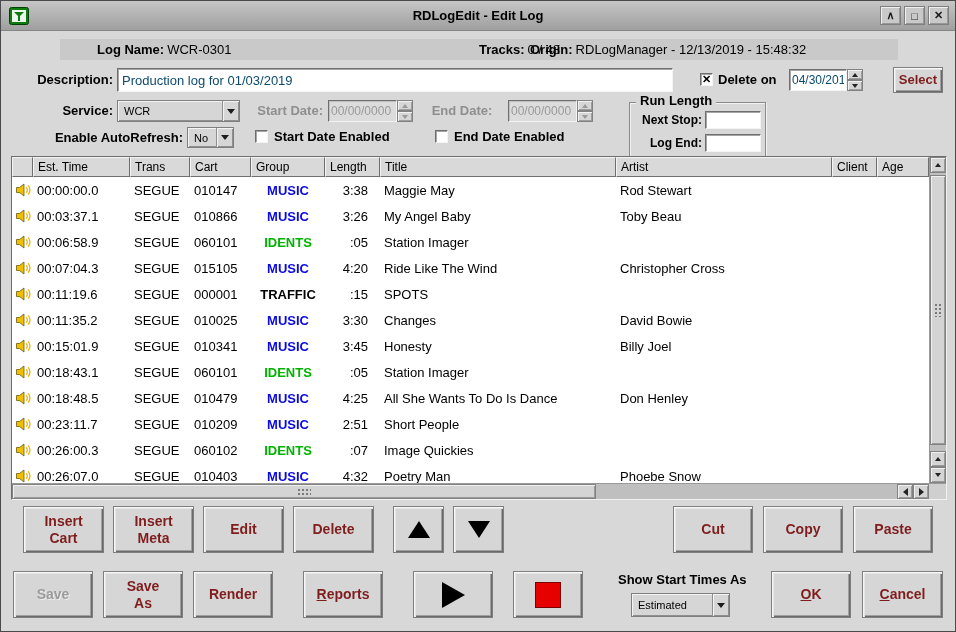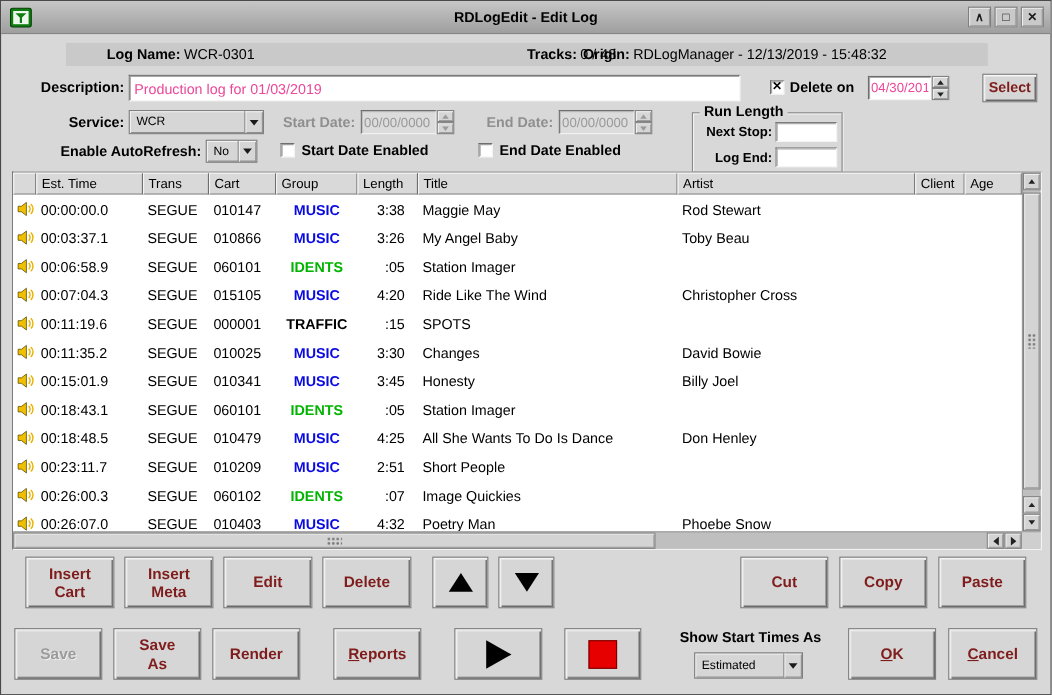--- a/index.html
+++ b/index.html
@@ -39,21 +39,21 @@
   .info-item b { font-weight: bold; }
   .info-item .val { margin-left: 3px; }
   
   .lbl { position: absolute; font-size: 13px; font-weight: bold; white-space: nowrap; color: #000; }
   .dis { color: #8f8f8f; }
   .text-input {
     background: #fff;
     border: 1px solid; border-color: #6e6e6e #f4f4f4 #f4f4f4 #6e6e6e;
     box-shadow: inset 1px 1px 0 #a6a6a6;
     font: 13px "Liberation Sans", sans-serif;
-    padding: 0 4px; outline: none; color: #ec4899;
+    padding: 0 4px; outline: none; color: #0c4a6e;
   }
   .spinbox { position: absolute; display: flex; }
   .spinbox .text-input { height: 100%; }
   .spin { width: 16px; display: flex; flex-direction: column; }
   .spin-btn {
     flex: 1; background: #d6d6d6; border: 1px solid #828282;
     box-shadow: inset 1px 1px 0 #f2f2f2, inset -1px -1px 0 #9e9e9e;
     display: flex; align-items: center; justify-content: center;
   }
   .spinbox.disabled .text-input { background: #dcdcdc; color: #9a9a9a; box-shadow: inset 1px 1px 0 #c0c0c0; }
@@ -218,21 +218,21 @@
     <input class="text-input" style="width: 69px; font-size: 12px; padding: 0px 2px;" disabled="" value="00/00/0000">
     <div class="spin">
       <div class="spin-btn">
           <span class="tri tri-up"></span>
         </div>
       <div class="spin-btn">
           <span class="tri tri-down"></span>
         </div>
     </div>
   </div>
-  <div class="lbl dis" style="left:420px;top:99px;width:82px;text-align:right;line-height:22px;">End Date:</div>
+  <div class="lbl dis" style="left:420px;top:99px;width:82px;text-align:center;line-height:22px;">End Date:</div>
   <div class="spinbox disabled" style="left:507px;top:99px;width:85px;height:22px;">
     <input class="text-input" style="width: 69px; font-size: 12px; padding: 0px 2px;" disabled="" value="00/00/0000">
     <div class="spin">
       <div class="spin-btn">
           <span class="tri tri-up"></span>
         </div>
       <div class="spin-btn">
           <span class="tri tri-down"></span>
         </div>
     </div>

